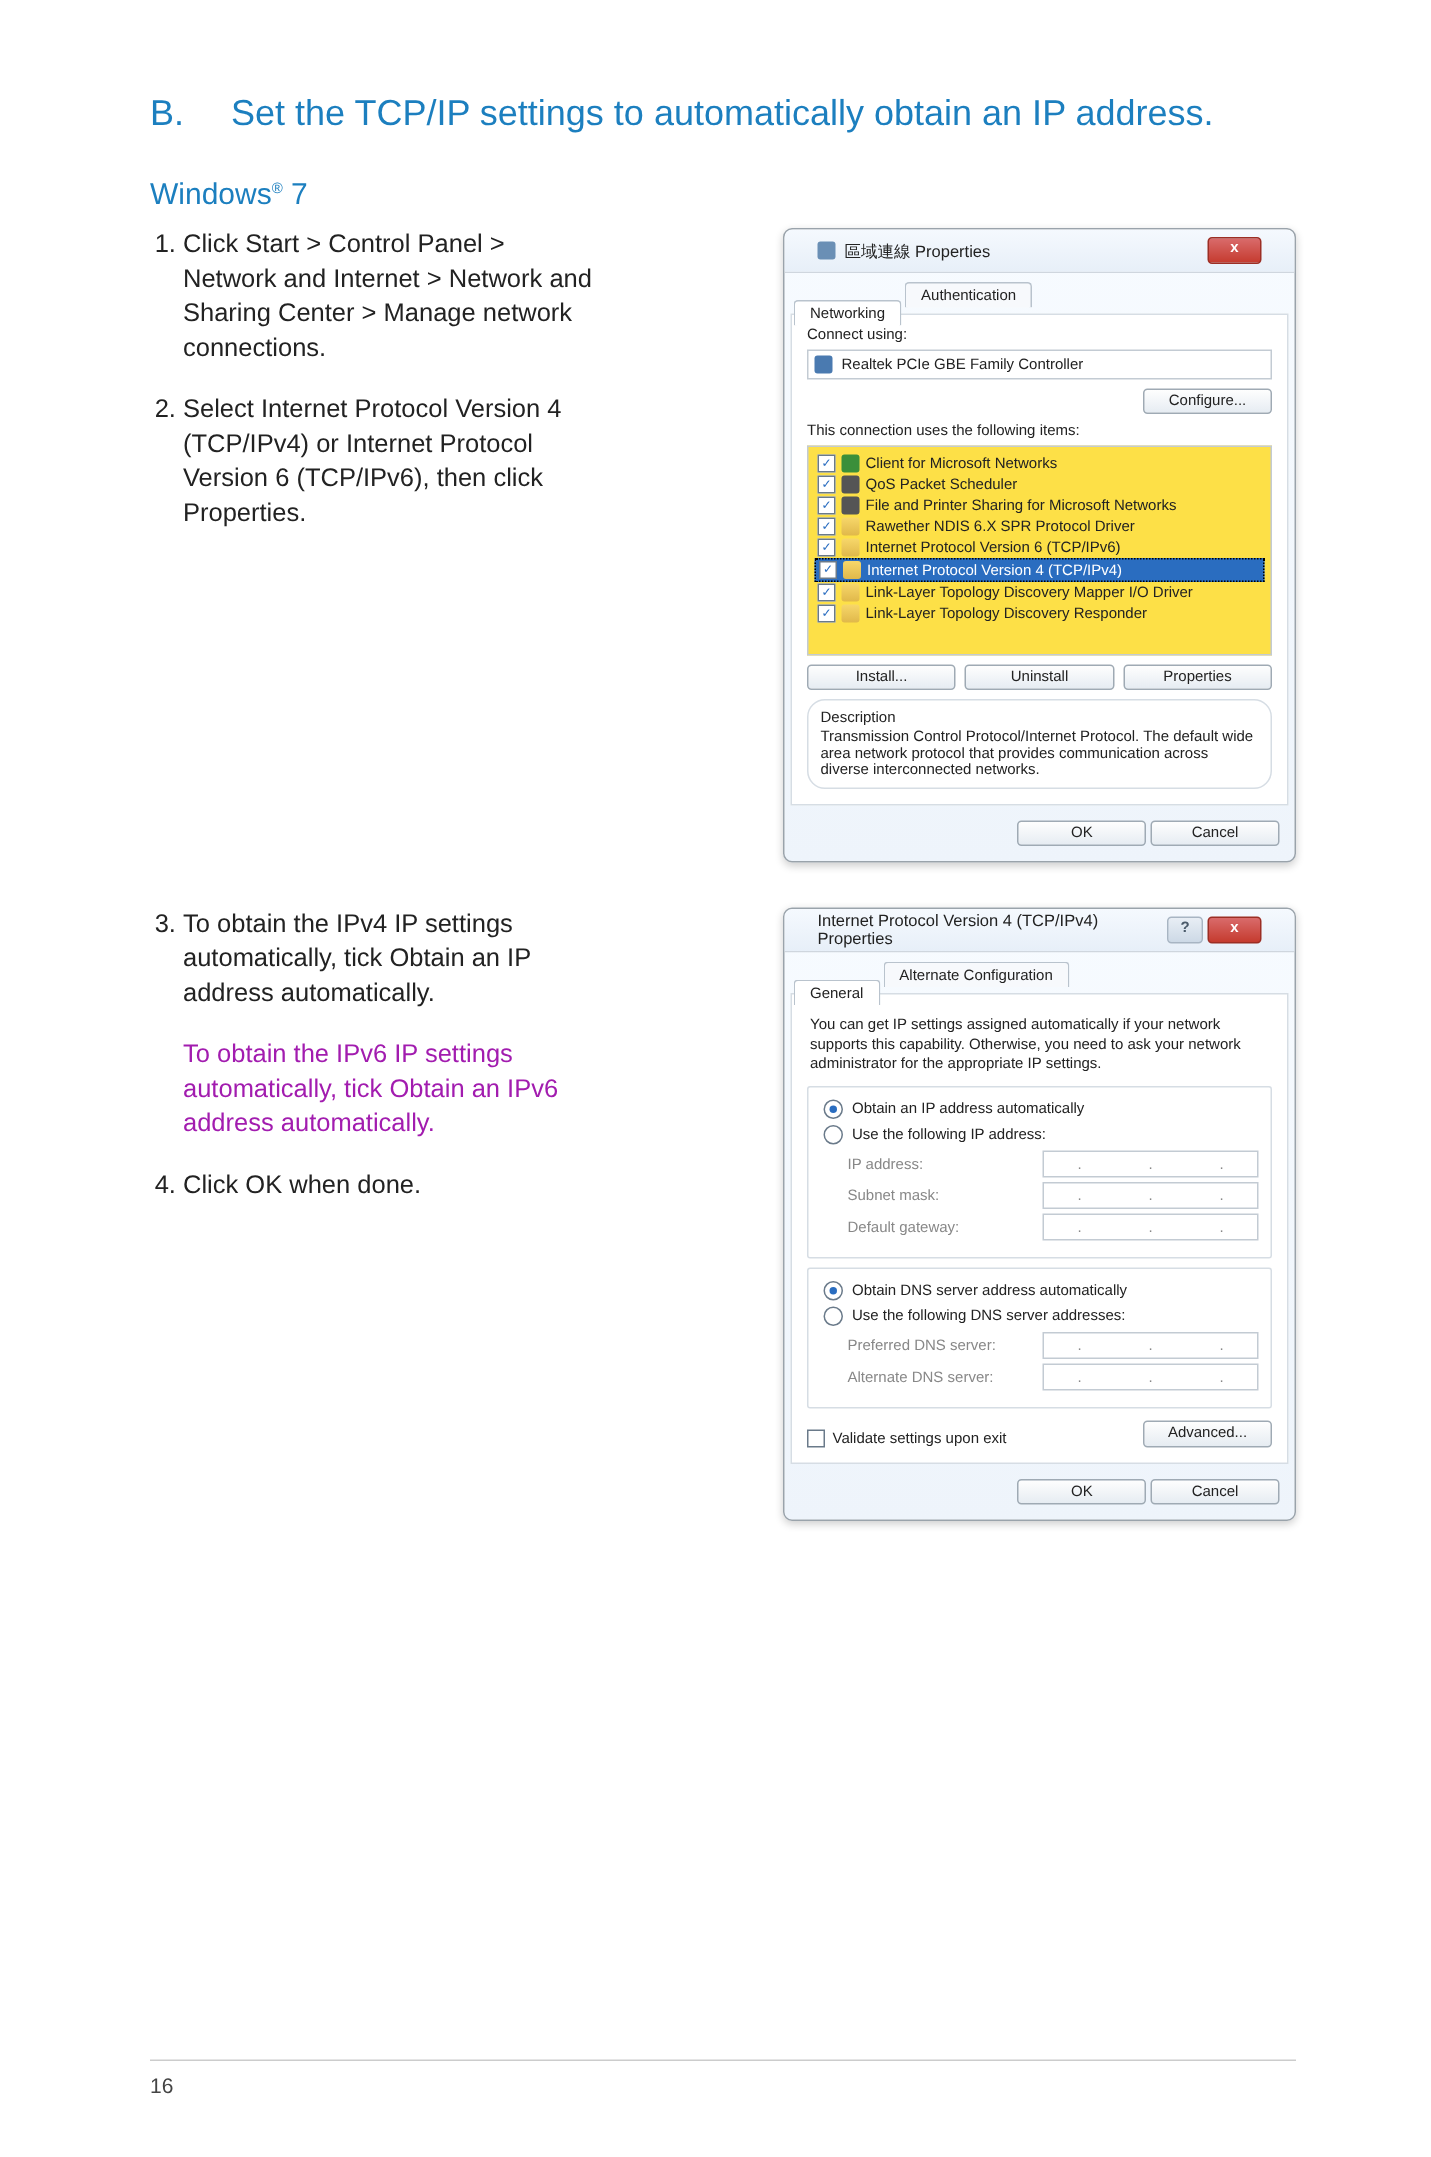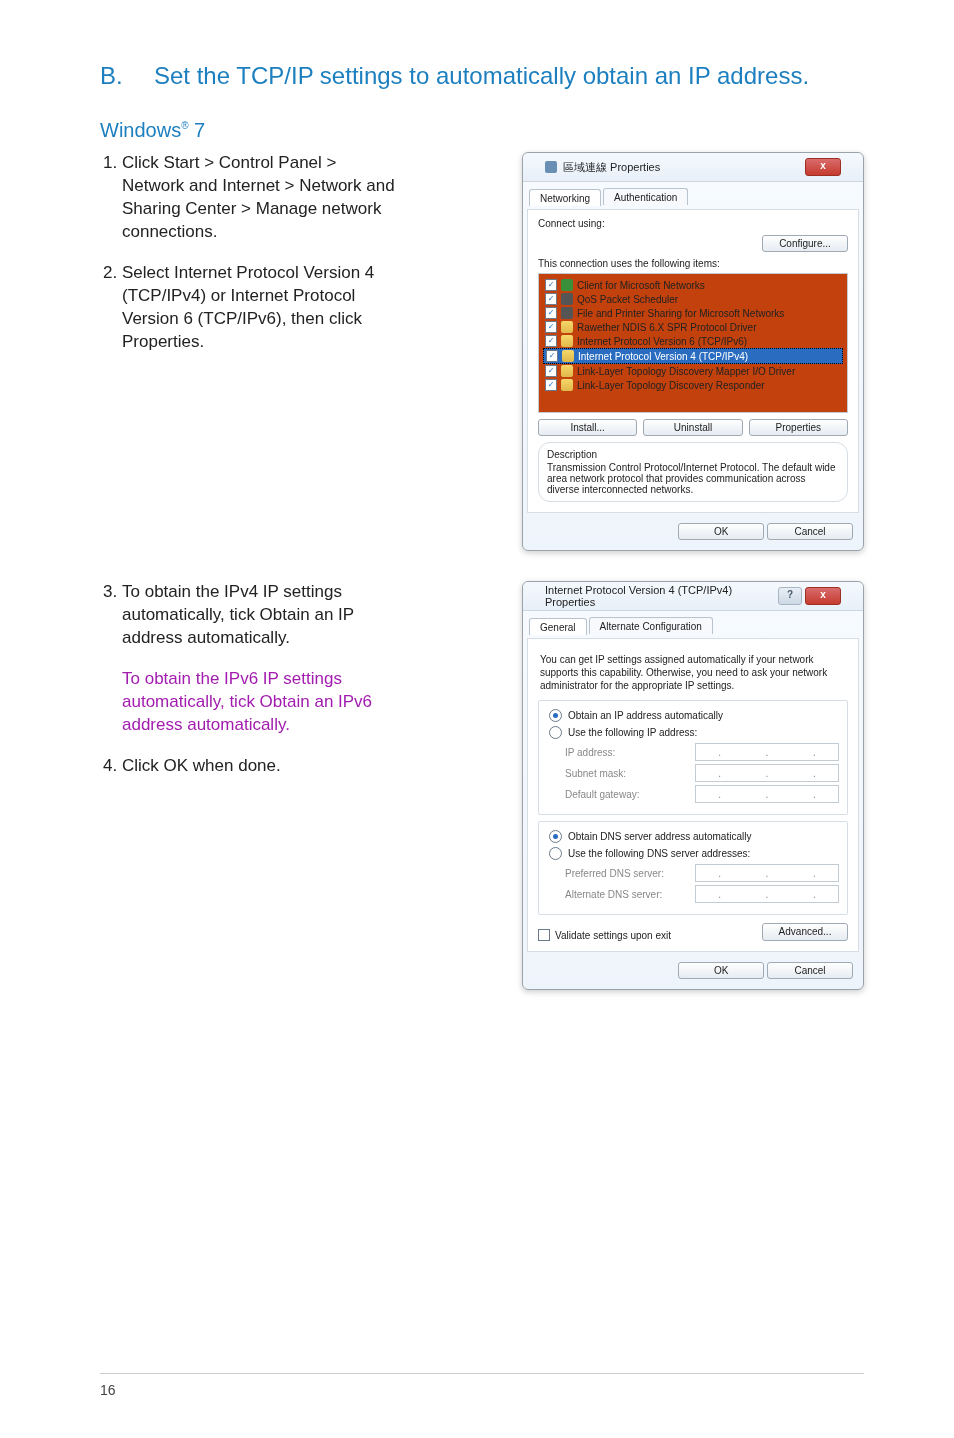--- a/index.html
+++ b/index.html
@@ -79,34 +79,34 @@
     color:#4a5a6a; width:22px; height:16px; border-radius:3px;
     text-align:center; line-height:14px; font-weight:bold; font-size:10px;
     border:1px solid #a8b5c3; margin-right:3px;
   }
   .dlg-body { background:#fff; margin:4px; border:1px solid #d6dde4; padding:8px 10px 10px; }
   .tabs { display:flex; margin:6px 0 0 6px; font-size:10px;}
   .tab {
     padding:3px 10px 2px; border:1px solid #b9c3cd; border-bottom:none;
     border-radius:3px 3px 0 0; background:#f7f9fc; margin-right:2px;
   }
-  .tab.active { background:#fff; position:relative; top:1px;}
+  .tab.active { background:#fff; position:relative; top:12px;}
   .grouptitle { font-size:10px; margin-bottom:4px;}
   .textfield {
     border:1px solid #c3cbd3; background:#fff; height:18px; display:flex; align-items:center;
     padding:0 4px; font-size:10px; gap:6px;
   }
   .btn {
     display:inline-block; border:1px solid #9faab4; background:linear-gradient(#fefefe,#e6ecf2);
     border-radius:3px; padding:2px 12px; font-size:10px; text-align:center;
     min-width:60px;
   }
   .right-align { text-align:right; margin-top:6px;}
   .conn-list {
-    border:1px solid #c3cbd3; background:#c2410c; padding:4px 4px; margin-top:4px; height:130px;
+    border:1px solid #c3cbd3; background:#fde047; padding:4px 4px; margin-top:4px; height:130px;
   }
   .conn-item { display:flex; align-items:center; gap:4px; padding:1px 2px; font-size:10px; white-space:nowrap; overflow:hidden;}
   .conn-item.hl { background:#2a6dc0; color:#fff; border:1px dotted #000; }
   .checkbox { width:10px; height:10px; border:1px solid #6a7a8a; background:#fff; flex:none; display:flex; align-items:center; justify-content:center; font-size:8px; line-height:8px;}
   .checkbox::after { content:"✓"; font-size:8px; color:#2a6dc0;}
   .ico { width:12px; height:12px; flex:none; border-radius:2px;}
   .ico.net { background:#3a8f3a;}
   .ico.sched { background:#555;}
   .ico.file { background:#555;}
   .ico.proto { background:linear-gradient(#f7d76a,#e0b84a);}
@@ -183,20 +183,24 @@
             <span>區域連線 Properties</span>
           </div>
           <div class="close-btn">x</div>
         </div>
         <div class="tabs">
           <div class="tab active">Networking</div>
           <div class="tab">Authentication</div>
         </div>
         <div class="dlg-body">
           <div class="grouptitle">Connect using:</div>
+          <div class="textfield">
+            <span class="dev-icon"></span>
+            <span>Realtek PCIe GBE Family Controller</span>
+          </div>
           <div class="right-align"><span class="btn">Configure...</span></div>
           <div style="margin-top:6px;">This connection uses the following items:</div>
           <div class="conn-list">
             <div class="conn-item">
                 <span class="checkbox"></span>
                 <span class="ico net"></span>
                 <span>Client for Microsoft Networks</span>
               </div>
             <div class="conn-item">
                 <span class="checkbox"></span>

